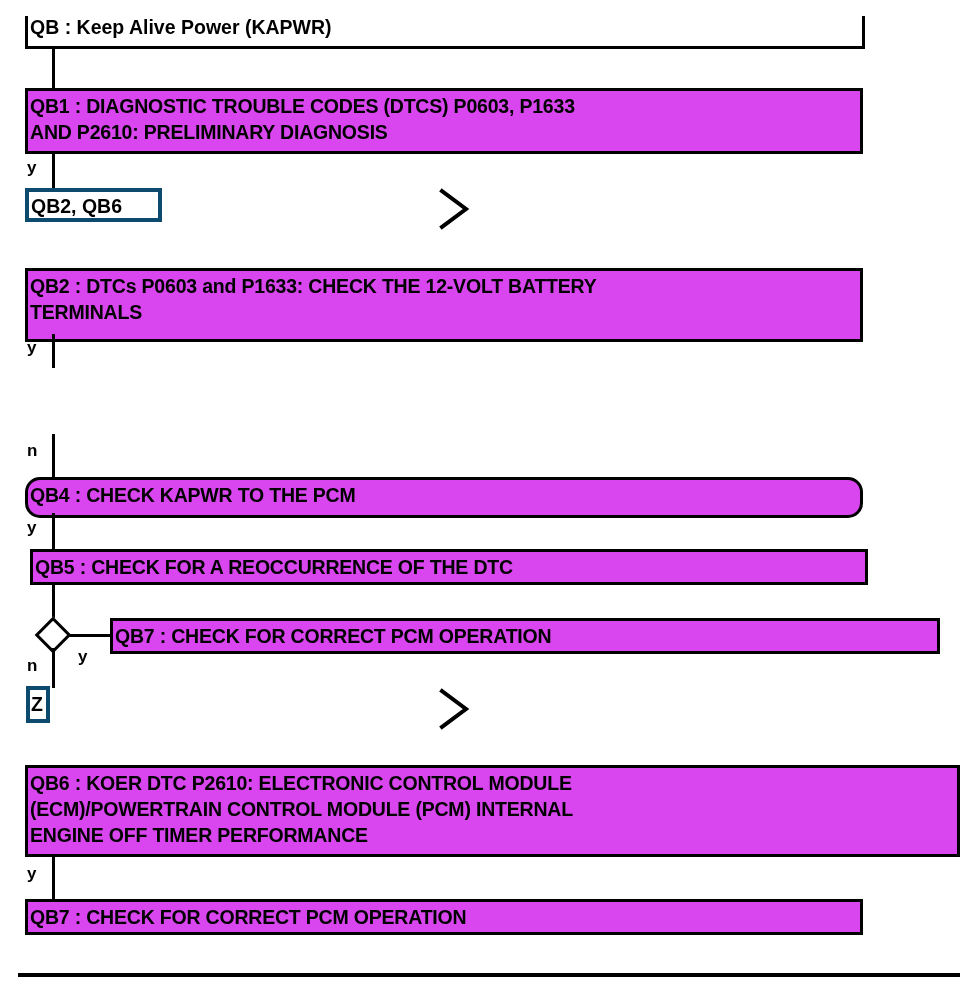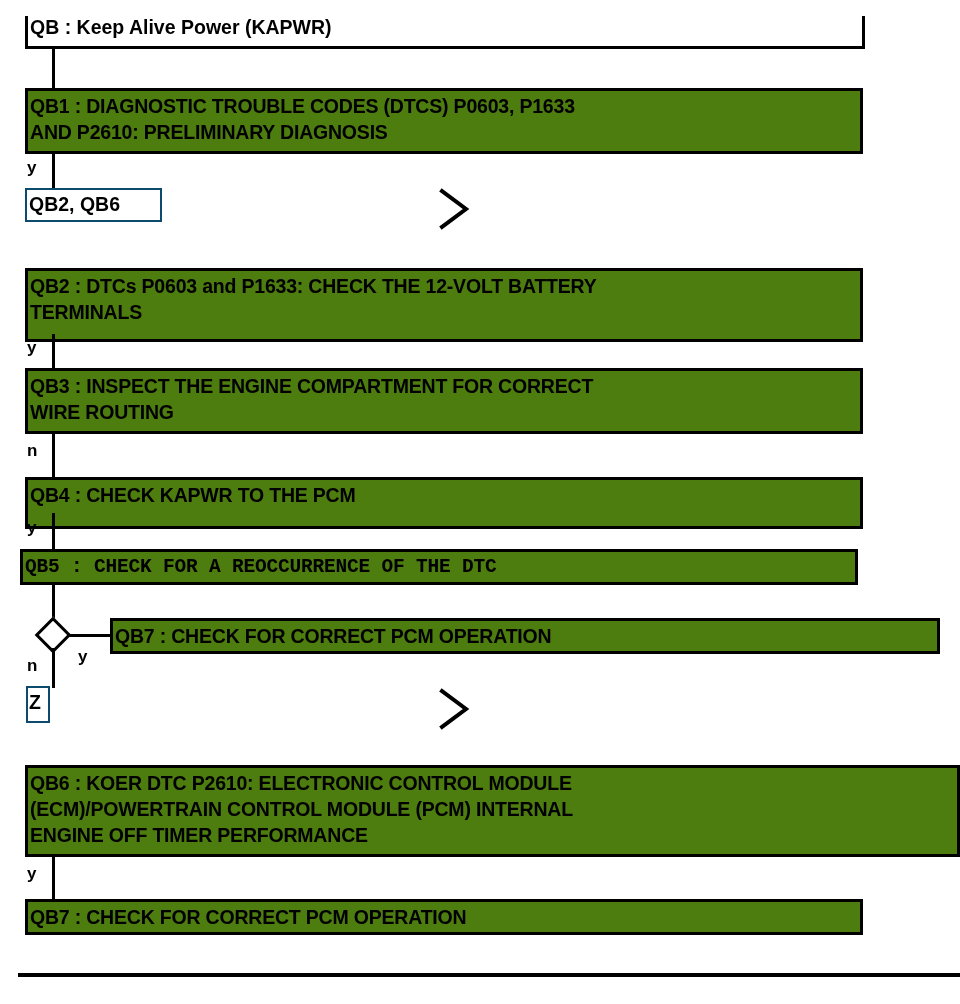--- a/index.html
+++ b/index.html
@@ -21,21 +21,21 @@
     height: 1004px;
     background: #ffffff;
     padding-left: 12px;
   }
 
   
   .box {
     position: absolute;
     box-sizing: border-box;
     border: 3px solid #000000;
-    background: #4d7c0f;
+    background: #d946ef;
     padding: 2px 0 2px 2px;
   }
   .box .txt {
     display: block;
     font-size: 19.5px;
     font-weight: bold;
     line-height: 26px;
     letter-spacing: -0.2px;
     white-space: pre-line;
     color: #000000;
@@ -97,21 +97,21 @@
   .chevron {
     position: absolute;
     font-size: 0;
     line-height: 0;
   }
 
   
   .tag-box {
     position: absolute;
     box-sizing: border-box;
-    border: 2px solid #0c4a6e;
+    border: 4px solid #0c4a6e;
     background: #ffffff;
     padding: 1px 2px;
   }
   .tag-box .txt {
     display: block;
     font-size: 19.5px;
     font-weight: bold;
     line-height: 26px;
     white-space: pre;
     color: #000000;
@@ -154,36 +154,32 @@
   </div>
 
   <div class="box" style="left:25px; top:268px; width:838px; height:74px;">
     <span class="txt">QB2 : DTCs P0603 and P1633: CHECK THE 12-VOLT BATTERY
 TERMINALS</span>
   </div>
 
   <div class="vline" style="left:52px; top:334px; width:3px; height:34px;"></div>
   <span class="branch-label" style="left:27px; top:339px;">y</span>
 
-  <div class="box" style="left:25px; top:368px; width:838px; height:66px;">
-    <span class="txt">QB3 : INSPECT THE ENGINE COMPARTMENT FOR CORRECT
-WIRE ROUTING</span>
-  </div>
 
   <div class="vline" style="left:52px; top:434px; width:3px; height:43px;"></div>
   <span class="branch-label" style="left:27px; top:442px;">n</span>
 
-  <div class="box" style="left:25px; top:477px; width:838px; height:52px;">
+  <div class="box" style="left:25px; top:477px; width:838px; height:41px;border-radius:15px;">
     <span class="txt">QB4 : CHECK KAPWR TO THE PCM</span>
   </div>
 
   <div class="vline" style="left:52px; top:513px; width:3px; height:36px;"></div>
   <span class="branch-label" style="left:27px; top:519px;">y</span>
 
-  <div class="box" style="left:20px; top:549px; width:838px; height:36px;font-family:Liberation Mono, monospace;">
+  <div class="box" style="left:30px; top:549px; width:838px; height:36px;">
     <span class="txt">QB5 : CHECK FOR A REOCCURRENCE OF THE DTC</span>
   </div>
 
   <div class="vline" style="left:52px; top:585px; width:3px; height:38px;"></div>
 
   <div class="diamond" style="left:40px; top:622px;"></div>
 
   <div class="hline" style="left:68px; top:634px; width:44px; height:3px;"></div>
   <span class="branch-label" style="left:78px; top:648px;">y</span>
 

